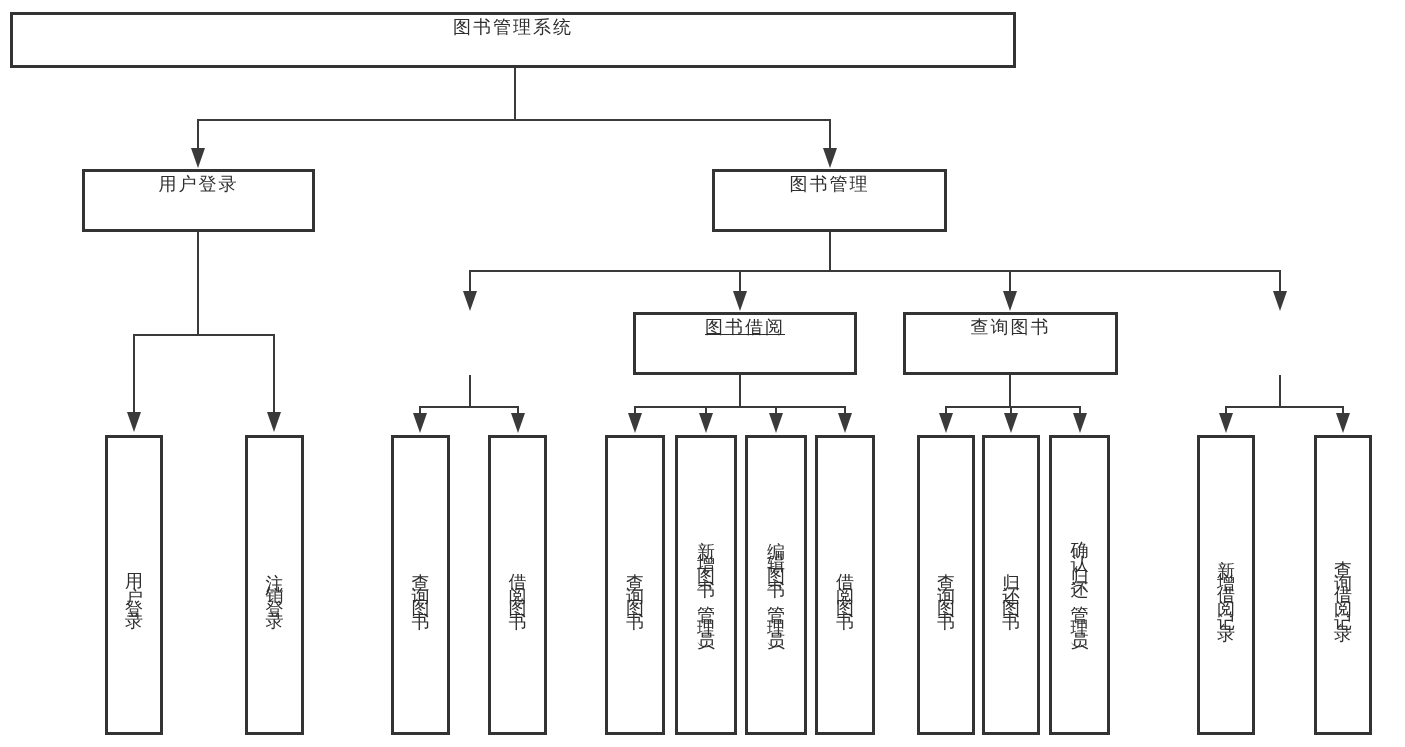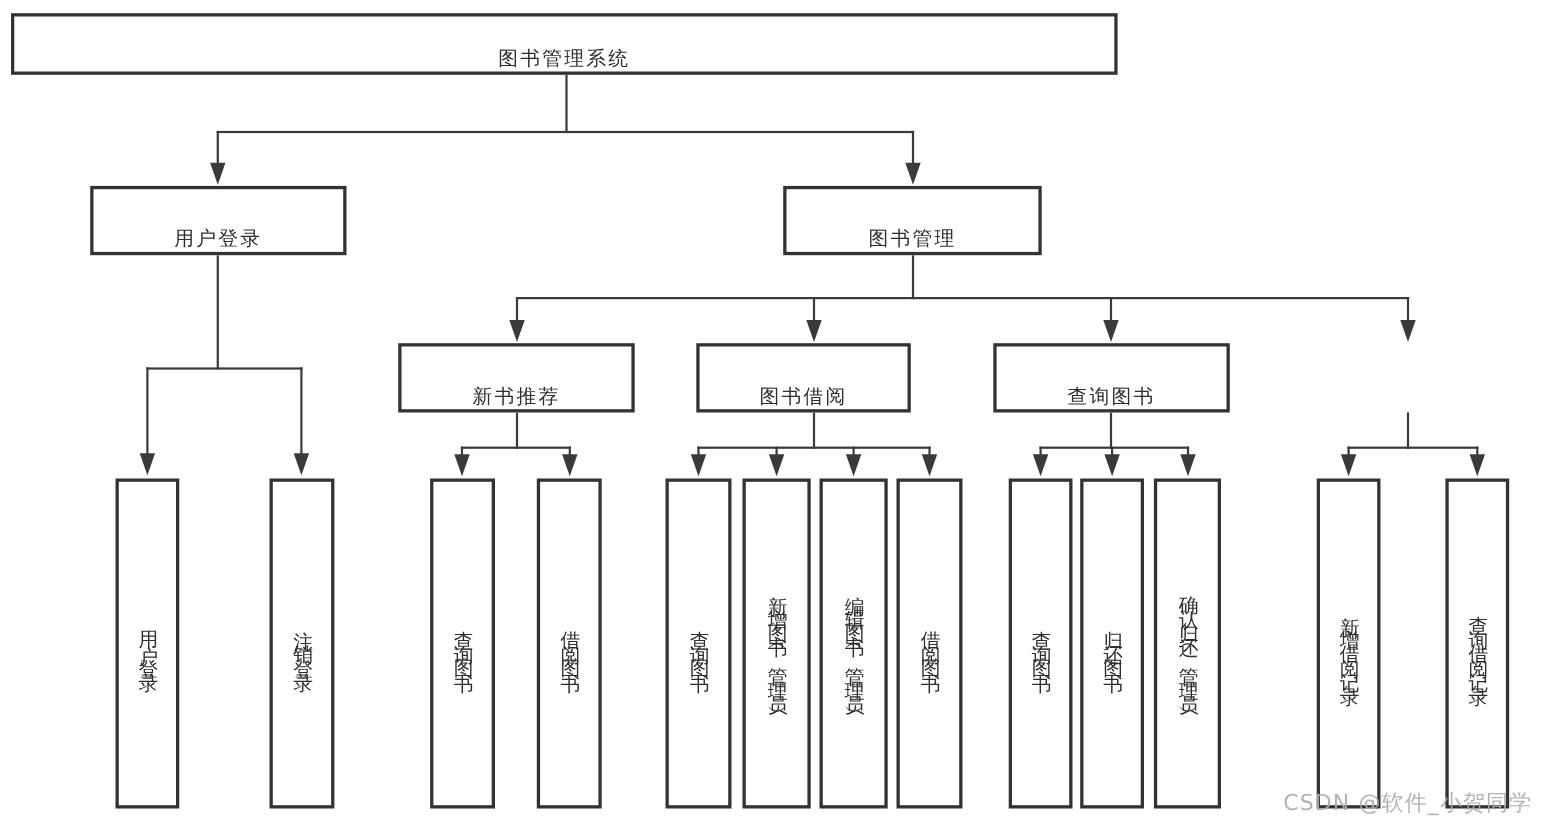--- a/index.html
+++ b/index.html
@@ -10,21 +10,21 @@
     background: #ffffff;
     font-family: "DejaVu Sans", "Liberation Sans", sans-serif;
     overflow: hidden;
   }
   .node {
     position: absolute;
     box-sizing: border-box;
     border: 3px solid #333333;
     background: #ffffff;
     display: flex;
-    align-items: flex-end;
+    align-items: flex-start;
     justify-content: center;
     font-size: 18px;
     color: #2e2e2e;
     letter-spacing: 2px;
     z-index: 2;
   }
   .vnode {
     position: absolute;
     box-sizing: border-box;
     border: 3px solid #333333;
@@ -99,24 +99,21 @@
     <div class="vl" style="left:469px; top:270px; height:23px;"></div>
     <div class="ar" style="left:463px; top:291px;"></div>
     <div class="vl" style="left:739px; top:270px; height:23px;"></div>
     <div class="ar" style="left:733px; top:291px;"></div>
     <div class="vl" style="left:1009px; top:270px; height:23px;"></div>
     <div class="ar" style="left:1003px; top:291px;"></div>
     <div class="vl" style="left:1279px; top:270px; height:23px;"></div>
     <div class="ar" style="left:1273px; top:291px;"></div>
   </div>
 
-  <div class="node" style="left:362px; top:312px; width:215px; height:63px;">
-    <span>新书推荐</span>
-  </div>
-  <div class="node" style="left:633px; top:312px; width:195px; height:63px;">
+  <div class="node" style="left:633px; top:312px; width:224px; height:63px;text-decoration:underline;">
     <span>图书借阅</span>
   </div>
   <div class="node" style="left:903px; top:312px; width:215px; height:63px;">
     <span>查询图书</span>
   </div>
 
   <div>
     <div class="vl" style="left:469px; top:375px; height:33px;"></div>
     <div class="hl" style="left:419px; top:406px; width:100px;"></div>
     <div class="vl" style="left:419px; top:406px; height:9px;"></div>
@@ -195,15 +192,14 @@
     <span>确认归还（管理员）</span>
   </div>
 
   <div class="vnode" style="left:1197px; top:435px; width:58px; height:300px;">
     <span>新增借阅记录</span>
   </div>
   <div class="vnode" style="left:1314px; top:435px; width:58px; height:300px;">
     <span>查询借阅记录</span>
   </div>
 
-  <div class="watermark">CSDN @软件_小贺同学</div>
 
 </div>
 
 </body></html>

